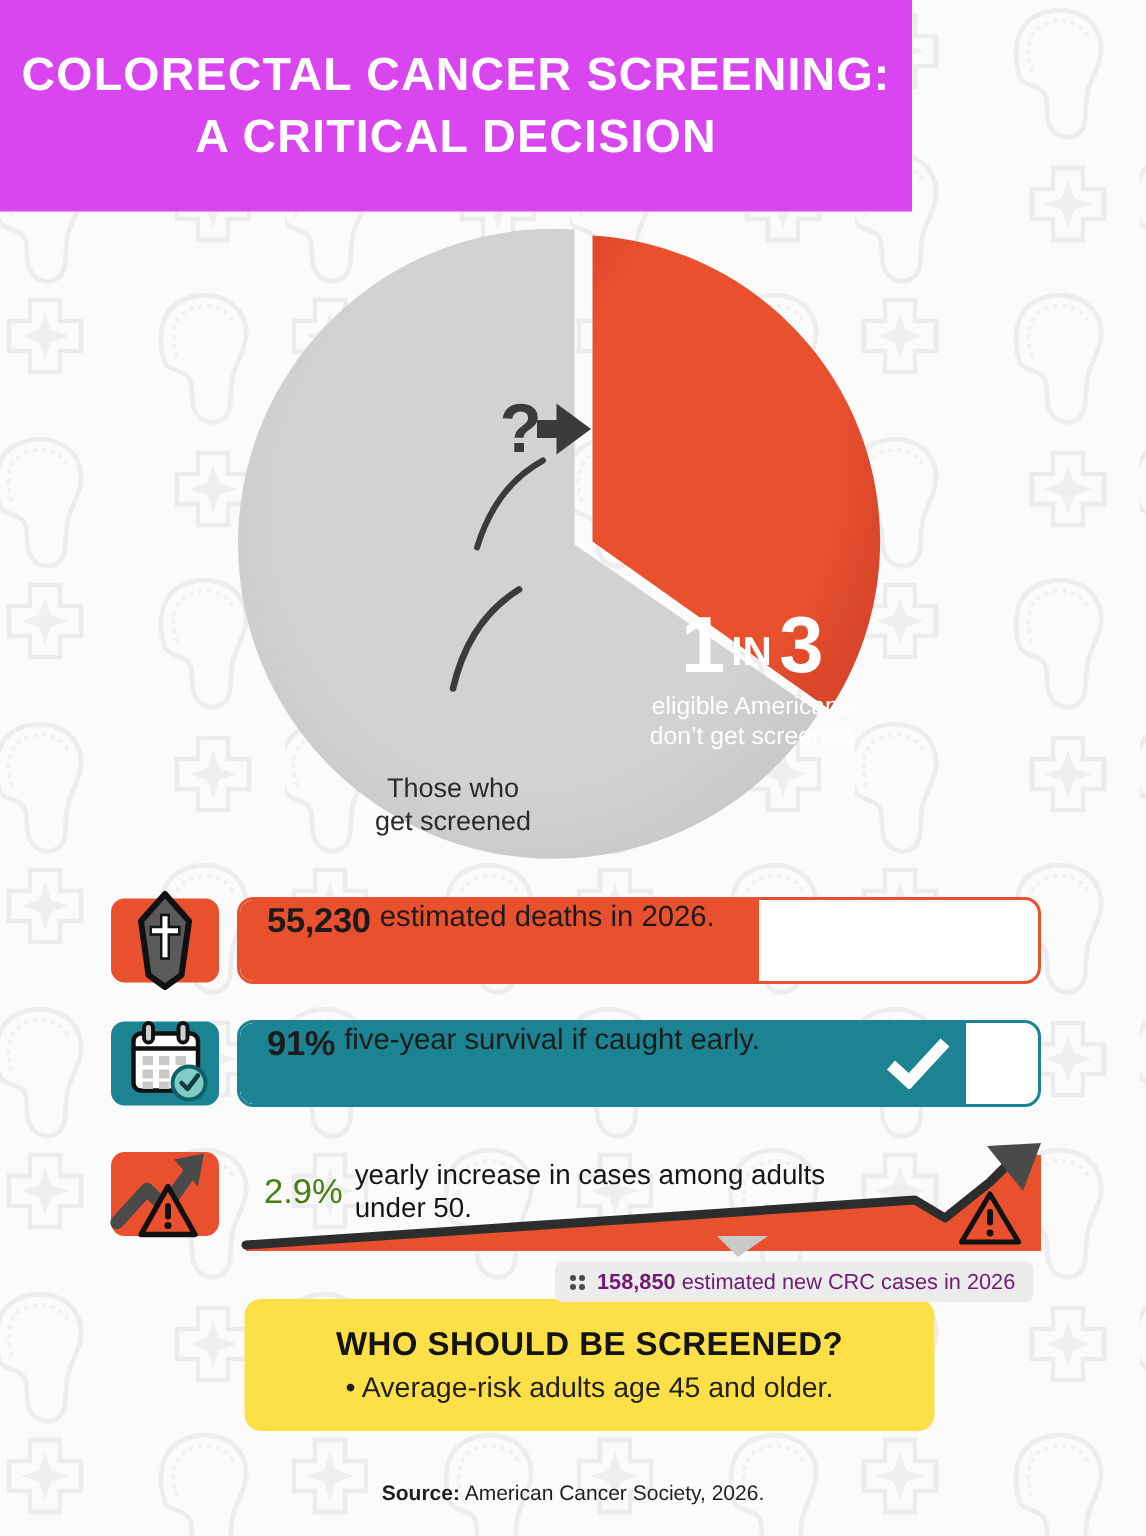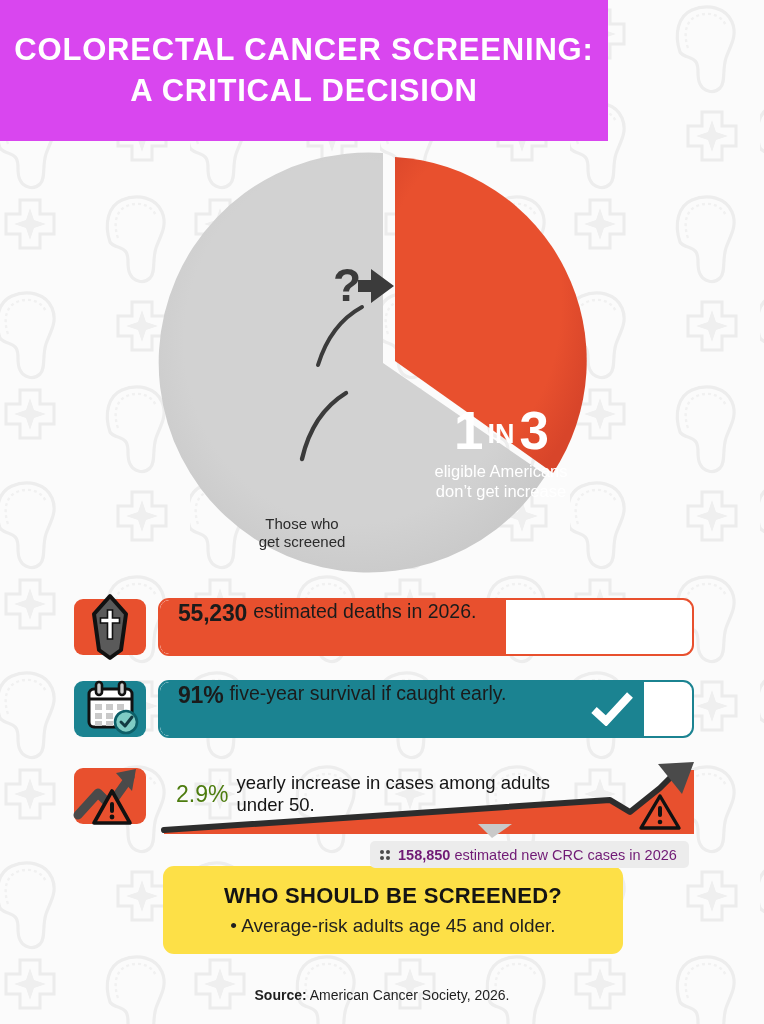--- a/index.html
+++ b/index.html
@@ -99,21 +99,21 @@
     line-height: 1.2;
     margin-top: 5px;
     font-weight: normal;
   }
   #callout-gray {
     left: 222px;
     top: 374px;
     width: 160px;
     text-align: center;
     color: #2b2b2b;
-    font-size: 15px;
+    font-size: 18px;
     line-height: 1.22;
   }
 
   
   .stat-row {
     position: absolute;
     left: 0;
     width: 764px;
     z-index: 5;
     display: flex;
@@ -350,21 +350,21 @@
       <g>
         <path d="M362 166 C340 178 326 198 318 224" fill="none" stroke="#3b3b3b" stroke-width="4" stroke-linecap="round"></path>
       </g>
     </svg>
 
     <div class="pie-callout" id="callout-oneinthree">
       <div>
         <span class="big-num">1</span><span class="mid-in">IN</span><span class="big-num">3</span>
       </div>
       <div class="callout-sub">eligible Americans</div>
-      <div class="callout-sub" style="margin-top:0">don’t get increase</div>
+      <div class="callout-sub" style="margin-top:0">don’t get screened</div>
     </div>
 
     <div class="pie-callout" id="callout-gray">
       <div>Those who</div>
       <div>get screened</div>
     </div>
   </div>
 
   <div class="stat-row" id="stat-row-1">
     <div class="stat-icon icon-orange">

